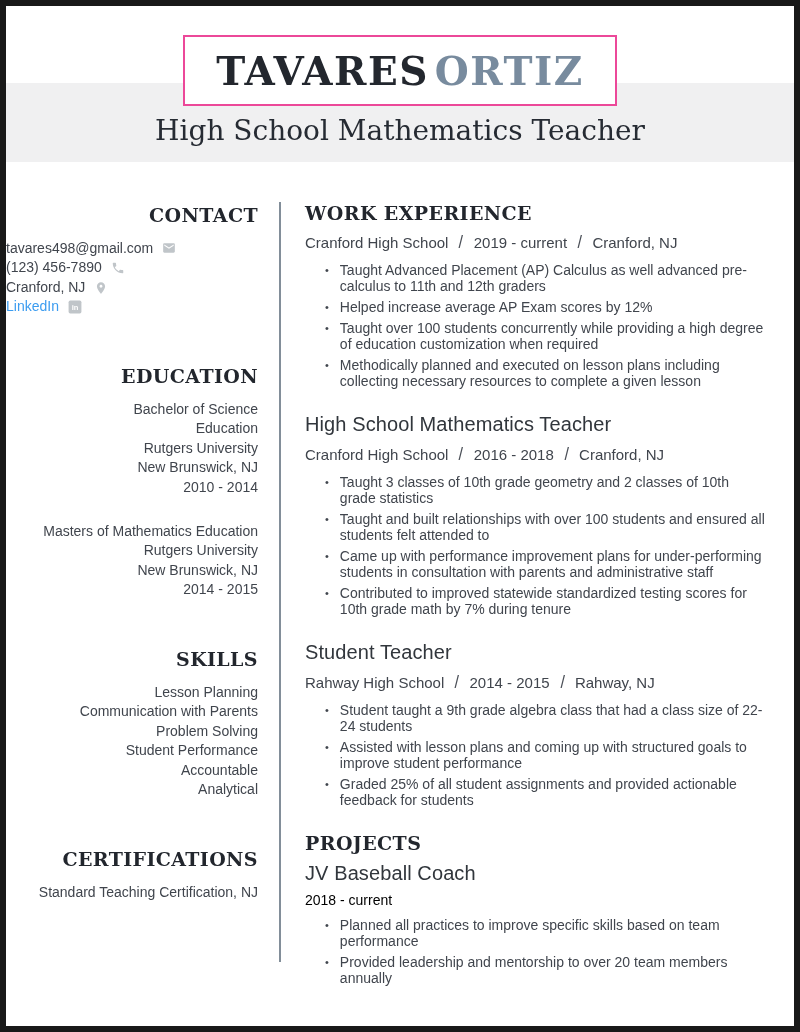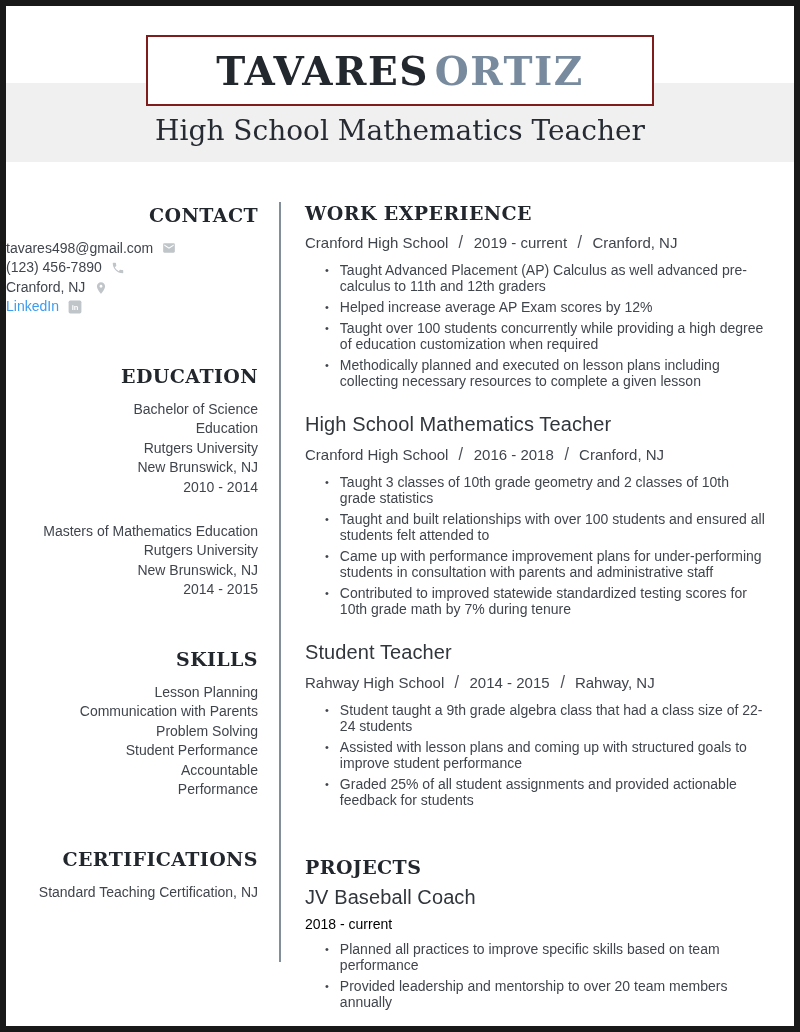--- a/index.html
+++ b/index.html
@@ -18,22 +18,22 @@
   .band {
     position:absolute; left:0; top:77px; width:100%; height:79px;
     background:#f0f0f1; text-align:center; padding-top:31px;
   }
   .subtitle {
     font-family:"DejaVu Serif", serif;
     font-size:28px; color:#262b33;
   }
   .namebox {
     position:absolute; top:29px; left:50%; transform:translateX(-50%);
-    width:508px; height:71px;
-    background:#ffffff; border:2px solid #7f1d1d;
+    width:434px; height:71px;
+    background:#ffffff; border:2px solid #ec4899;
     display:flex; align-items:center; justify-content:center;
     z-index:2;
   }
   .name {
     font-family:"DejaVu Serif", serif; font-weight:700;
     font-size:39px; letter-spacing:1.5px; color:#23272e;
     white-space:nowrap;
   }
   .name .last { color:#788b9e; margin-left:6px; }
   
@@ -69,21 +69,21 @@
   .job-title { font-size:20px; color:#31363c; margin-top:24px; letter-spacing:0.1px; }
   .job-title.first { margin-top:8px; }
   .meta { display:flex; align-items:center; font-size:15px; color:#40454d; margin-top:7px; }
   .slash { font-size:19px; font-weight:400; color:#4a4f57; margin:0 10px; transform:scaleX(0.85); }
   .bullets { margin-top:9px; }
   .bullet {
     display:flex; gap:11px; padding-left:20px; margin-bottom:5px;
     font-size:14px; line-height:16px; color:#40454d;
   }
   .bullet .dot { font-size:11px; line-height:16px; }
-  .proj-heading { margin-top:48px; }
+  .proj-heading { margin-top:24px; }
   .proj-dates { font-size:14px; color:#000000; margin-top:7px; }
 </style>
 </head>
 <body>
 
 <div class="page">
 
   <div class="header">
     <div class="band">
       <div class="subtitle">High School Mathematics Teacher</div>
@@ -151,21 +151,21 @@
         </div>
       </div>
 
       <div class="side-section">
         <div class="side-heading">SKILLS</div>
         <div>Lesson Planning</div>
         <div>Communication with Parents</div>
         <div>Problem Solving</div>
         <div>Student Performance</div>
         <div>Accountable</div>
-        <div>Performance</div>
+        <div>Analytical</div>
       </div>
 
       <div class="side-section">
         <div class="side-heading">CERTIFICATIONS</div>
         <div>Standard Teaching Certification, NJ</div>
       </div>
 
     </div>
 
     <div class="main">

